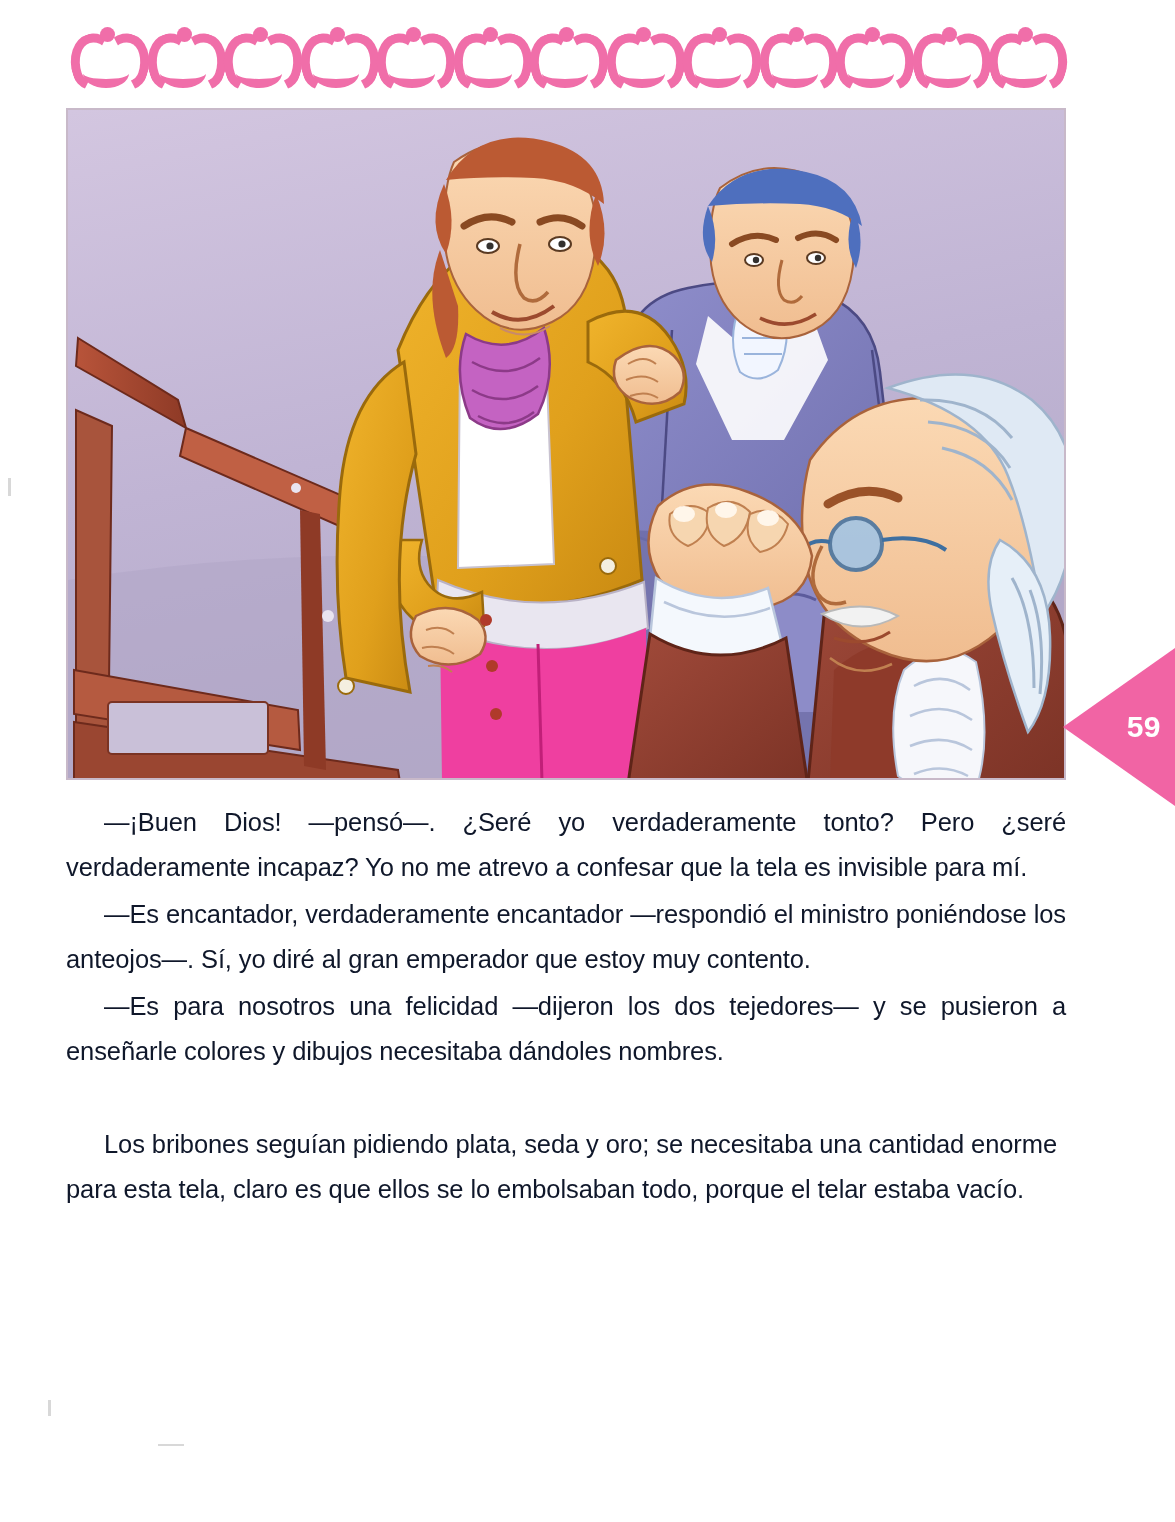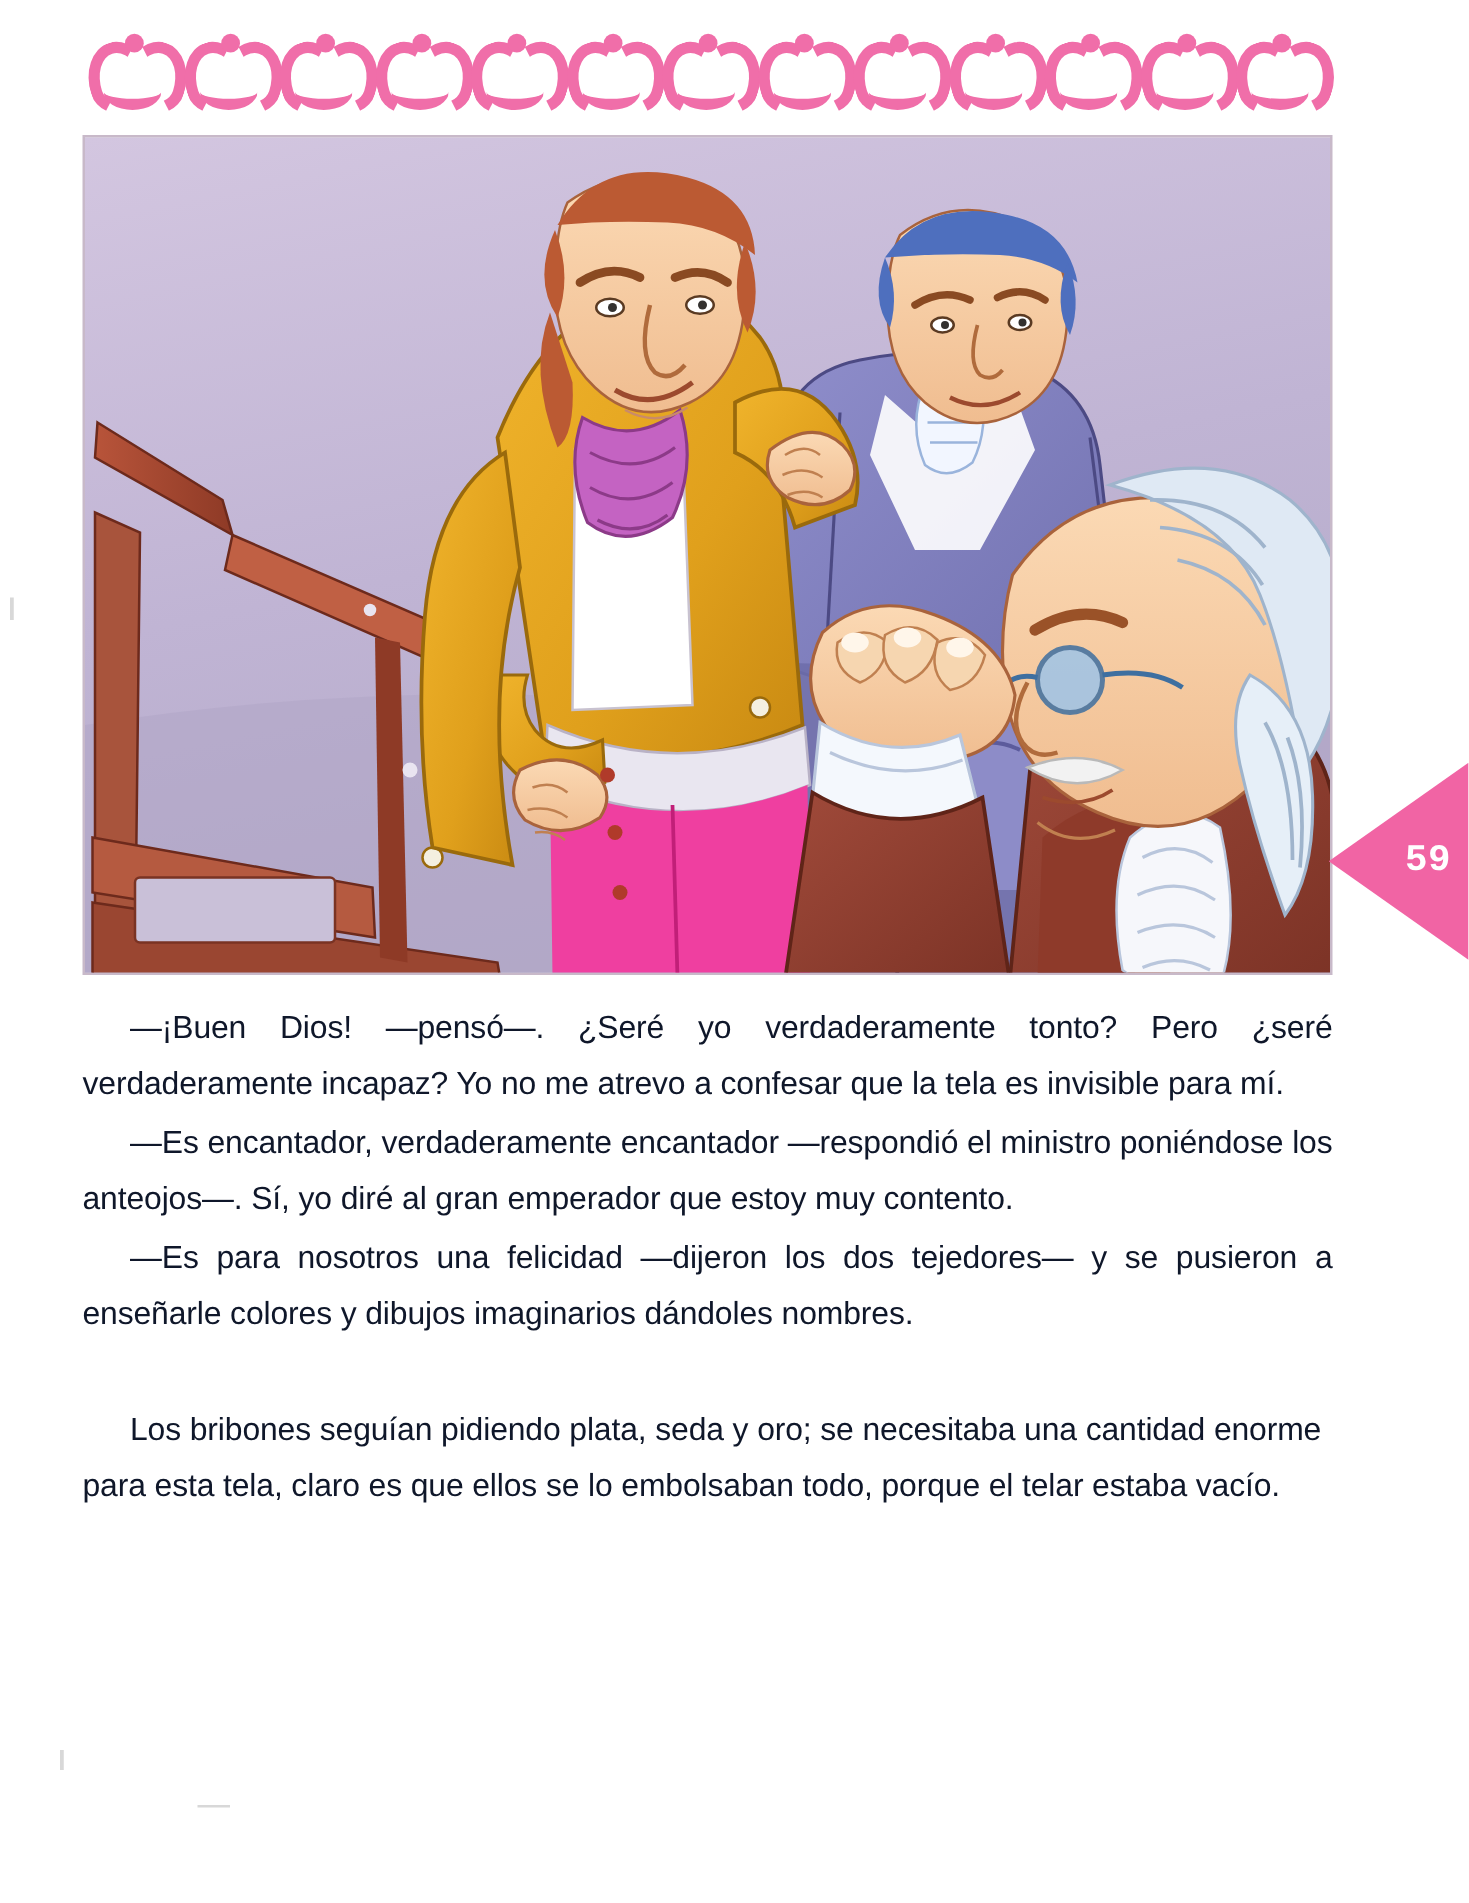--- a/index.html
+++ b/index.html
@@ -81,24 +81,23 @@
     box-sizing: border-box;
     overflow: hidden;
     background: linear-gradient(170deg, #cfc2dc 0%, #bfb3d2 45%, #b7aecb 100%);
   }
   .illustration svg { display: block; }
 
   
   .page-flag {
     position: absolute;
     right: 0;
-    top: 610px;
+    top: 648px;
     width: 112px;
     height: 158px;
-    font-family: Liberation Mono, monospace;
   }
   .page-flag .flag-shape {
     position: absolute;
     inset: 0;
     background: #f164a4;
     clip-path: polygon(100% 0%, 100% 100%, 0% 50%);
   }
   .page-flag .page-num {
     position: absolute;
     right: 14px;
@@ -391,19 +390,19 @@
 </div>
 
 <div class="page-flag">
   <div class="flag-shape"></div>
   <div class="page-num">59</div>
 </div>
 
 <div class="text-body">
   <p>—¡Buen Dios! —pensó—. ¿Seré yo verdaderamente tonto? Pero ¿seré verdaderamente incapaz? Yo no me atrevo a confesar que la tela es invisible para mí.</p>
   <p>—Es encantador, verdaderamente encantador —respondió el ministro poniéndose los anteojos—. Sí, yo diré al gran emperador que estoy muy contento.</p>
-  <p>—Es para nosotros una felicidad —dijeron los dos tejedores— y se pusieron a enseñarle colores y dibujos imaginarios dándoles nombres.</p>
+  <p>—Es para nosotros una felicidad —dijeron los dos tejedores— y se pusieron a enseñarle colores y dibujos necesitaba dándoles nombres.</p>
   <p>Los bribones seguían pidiendo plata, seda y oro; se necesitaba una cantidad enorme para esta tela, claro es que ellos se lo embolsaban todo, porque el telar estaba vacío.</p>
 </div>
 
 <div class="scan-mark" style="left:8px; top:478px; width:3px; height:18px;"></div>
 <div class="scan-mark" style="left:48px; top:1400px; width:3px; height:16px;"></div>
 <div class="scan-mark" style="left:158px; top:1444px; width:26px; height:2px;"></div>
 
 </body></html>

